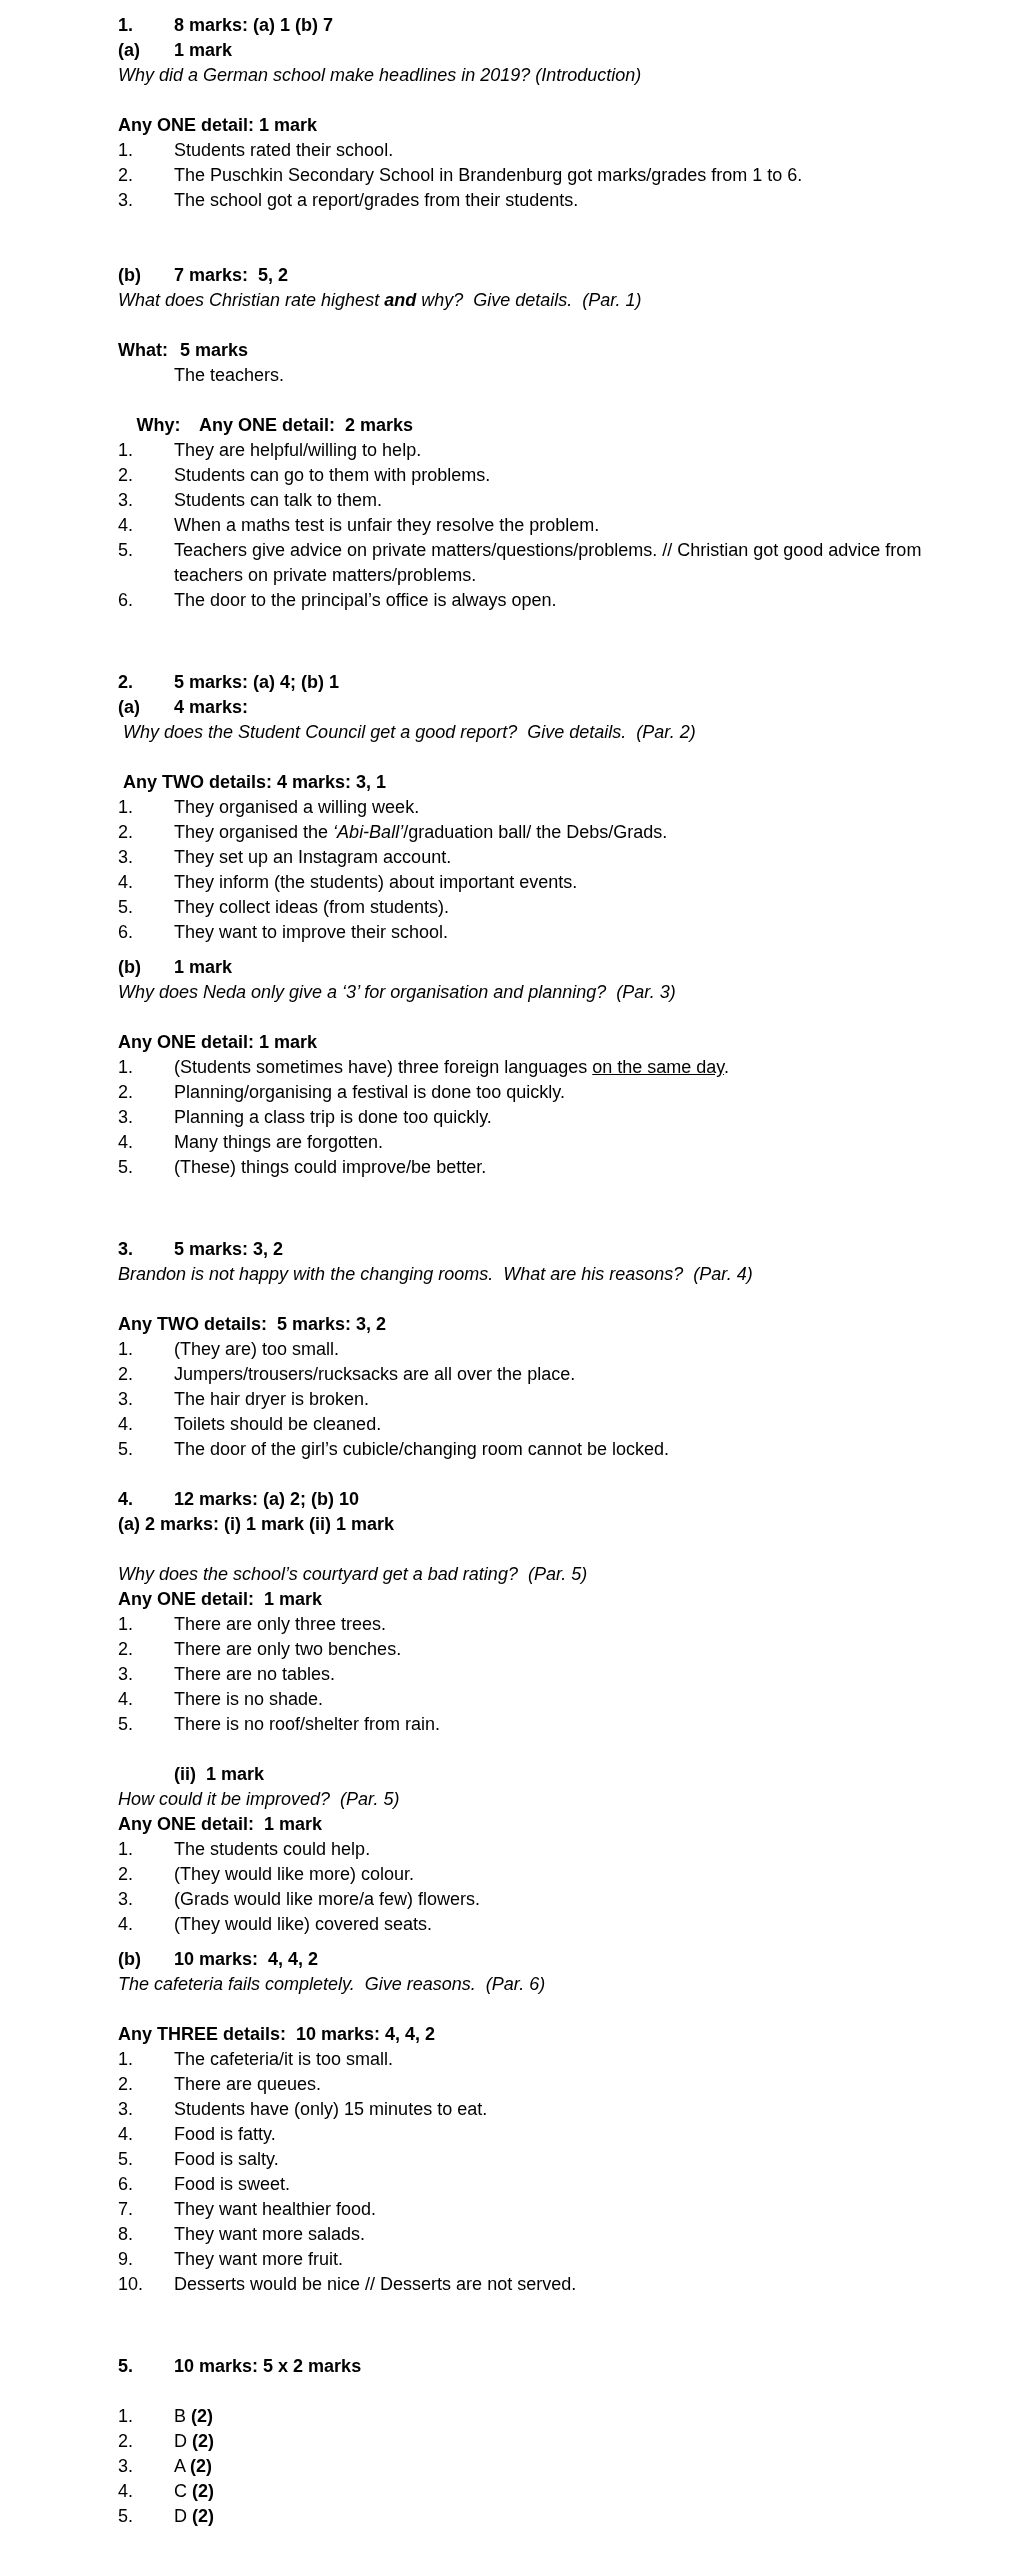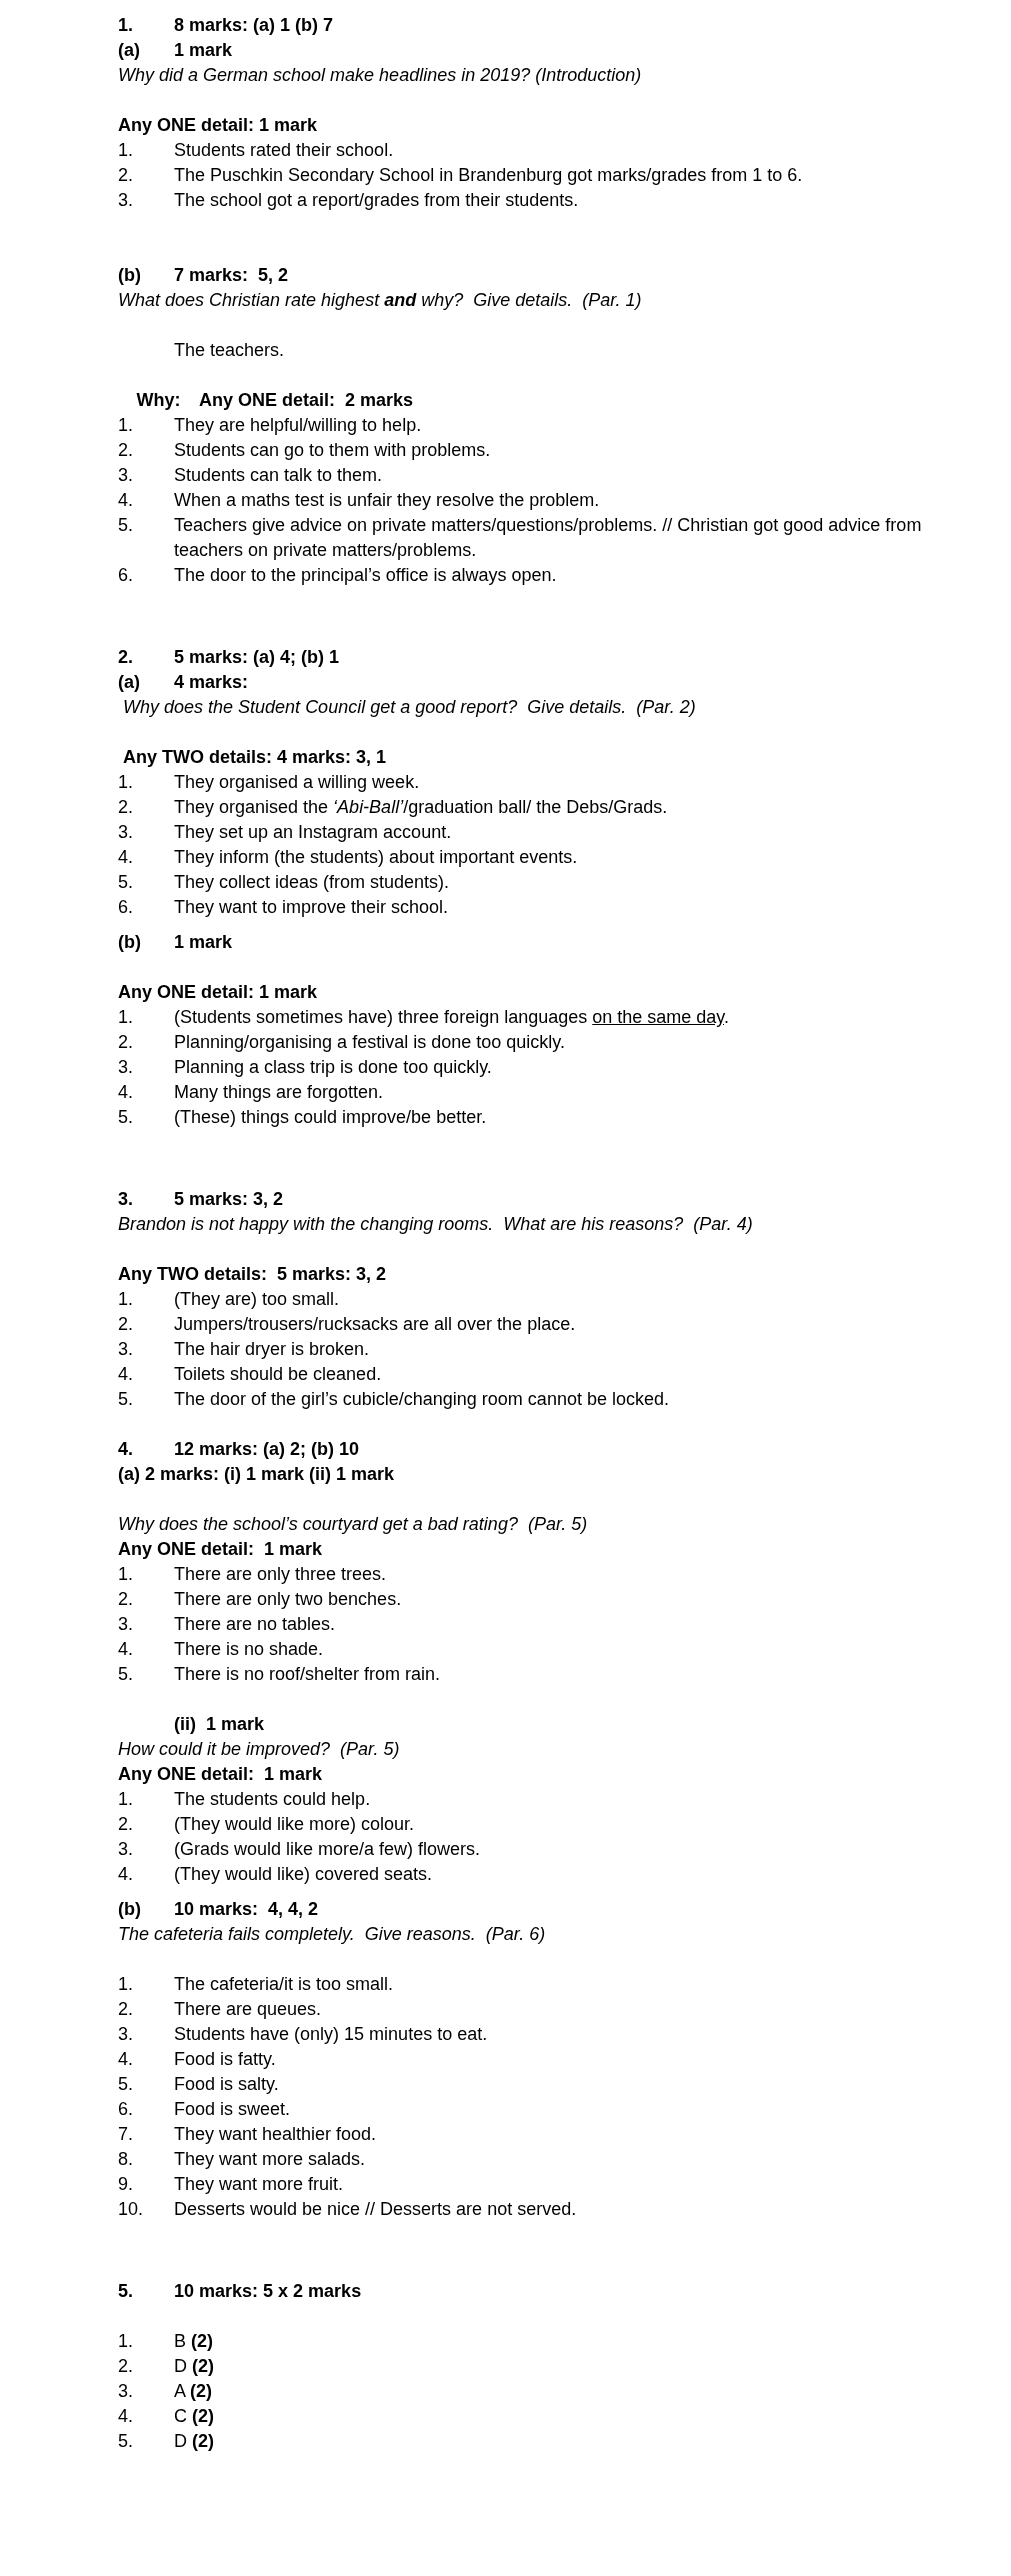--- a/index.html
+++ b/index.html
@@ -45,20 +45,21 @@
     <div class="line row i"><span class="content">Why did a German school make headlines in 2019? (Introduction)</span></div>
     <div class="gap" style="height: 25px;"></div>
     <div class="line row b"><span class="content">Any ONE detail: 1 mark</span></div>
     <div class="line row"><span class="num">1.</span><span class="content">Students rated their school.</span></div>
     <div class="line row"><span class="num">2.</span><span class="content">The Puschkin Secondary School in Brandenburg got marks/grades from 1 to 6.</span></div>
     <div class="line row"><span class="num">3.</span><span class="content">The school got a report/grades from their students.</span></div>
     <div class="gap" style="height: 50px;"></div>
     <div class="line row b"><span class="num">(b)</span><span class="content">7 marks:  5, 2</span></div>
     <div class="line row i"><span class="content"><span class="">What does Christian rate highest </span><span class="b ">and</span><span class=""> why?  Give details.  (Par. 1)</span></span></div>
     <div class="gap" style="height: 25px;"></div>
+    <div class="line row b"><span class="num" style="flex-basis: 62px;">What:</span><span class="content">5 marks</span></div>
     <div class="line row" style="padding-left: 56px;"><span class="content">The teachers.</span></div>
     <div class="gap" style="height: 25px;"></div>
     <div class="line row b"><span class="num" style="flex-basis: 81px; text-align: center;">Why:</span><span class="content">Any ONE detail:  2 marks</span></div>
     <div class="line row"><span class="num">1.</span><span class="content">They are helpful/willing to help.</span></div>
     <div class="line row"><span class="num">2.</span><span class="content">Students can go to them with problems.</span></div>
     <div class="line row"><span class="num">3.</span><span class="content">Students can talk to them.</span></div>
     <div class="line row"><span class="num">4.</span><span class="content">When a maths test is unfair they resolve the problem.</span></div>
     <div class="line row"><span class="num">5.</span><span class="content">Teachers give advice on private matters/questions/problems. // Christian got good advice from teachers on private matters/problems.</span></div>
     <div class="line row"><span class="num">6.</span><span class="content">The door to the principal’s office is always open.</span></div>
     <div class="gap" style="height: 57px;"></div>
@@ -68,20 +69,21 @@
     <div class="gap" style="height: 25px;"></div>
     <div class="line row b"><span class="content"> Any TWO details: 4 marks: 3, 1</span></div>
     <div class="line row"><span class="num">1.</span><span class="content">They organised a willing week.</span></div>
     <div class="line row"><span class="num">2.</span><span class="content"><span class="">They organised the </span><span class="i ">‘Abi-Ball’</span><span class="">/graduation ball/ the Debs/Grads.</span></span></div>
     <div class="line row"><span class="num">3.</span><span class="content">They set up an Instagram account.</span></div>
     <div class="line row"><span class="num">4.</span><span class="content">They inform (the students) about important events.</span></div>
     <div class="line row"><span class="num">5.</span><span class="content">They collect ideas (from students).</span></div>
     <div class="line row"><span class="num">6.</span><span class="content">They want to improve their school.</span></div>
     <div class="gap" style="height: 10px;"></div>
     <div class="line row b"><span class="num">(b)</span><span class="content">1 mark</span></div>
+    <div class="line row i"><span class="content">Why does Neda only give a ‘3’ for organisation and planning?  (Par. 3)</span></div>
     <div class="gap" style="height: 25px;"></div>
     <div class="line row b"><span class="content">Any ONE detail: 1 mark</span></div>
     <div class="line row"><span class="num">1.</span><span class="content"><span class="">(Students sometimes have) three foreign languages </span><span class="u">on the same day</span><span class="">.</span></span></div>
     <div class="line row"><span class="num">2.</span><span class="content">Planning/organising a festival is done too quickly.</span></div>
     <div class="line row"><span class="num">3.</span><span class="content">Planning a class trip is done too quickly.</span></div>
     <div class="line row"><span class="num">4.</span><span class="content">Many things are forgotten.</span></div>
     <div class="line row"><span class="num">5.</span><span class="content">(These) things could improve/be better.</span></div>
     <div class="gap" style="height: 57px;"></div>
     <div class="line row b"><span class="num">3.</span><span class="content">5 marks: 3, 2</span></div>
     <div class="line row i"><span class="content">Brandon is not happy with the changing rooms.  What are his reasons?  (Par. 4)</span></div>
@@ -108,20 +110,21 @@
     <div class="line row i"><span class="content">How could it be improved?  (Par. 5)</span></div>
     <div class="line row b"><span class="content">Any ONE detail:  1 mark</span></div>
     <div class="line row"><span class="num">1.</span><span class="content">The students could help.</span></div>
     <div class="line row"><span class="num">2.</span><span class="content">(They would like more) colour.</span></div>
     <div class="line row"><span class="num">3.</span><span class="content">(Grads would like more/a few) flowers.</span></div>
     <div class="line row"><span class="num">4.</span><span class="content">(They would like) covered seats.</span></div>
     <div class="gap" style="height: 10px;"></div>
     <div class="line row b"><span class="num">(b)</span><span class="content">10 marks:  4, 4, 2</span></div>
     <div class="line row i"><span class="content">The cafeteria fails completely.  Give reasons.  (Par. 6)</span></div>
     <div class="gap" style="height: 25px;"></div>
+    <div class="line row b"><span class="content">Any THREE details:  10 marks: 4, 4, 2</span></div>
     <div class="line row"><span class="num">1.</span><span class="content">The cafeteria/it is too small.</span></div>
     <div class="line row"><span class="num">2.</span><span class="content">There are queues.</span></div>
     <div class="line row"><span class="num">3.</span><span class="content">Students have (only) 15 minutes to eat.</span></div>
     <div class="line row"><span class="num">4.</span><span class="content">Food is fatty.</span></div>
     <div class="line row"><span class="num">5.</span><span class="content">Food is salty.</span></div>
     <div class="line row"><span class="num">6.</span><span class="content">Food is sweet.</span></div>
     <div class="line row"><span class="num">7.</span><span class="content">They want healthier food.</span></div>
     <div class="line row"><span class="num">8.</span><span class="content">They want more salads.</span></div>
     <div class="line row"><span class="num">9.</span><span class="content">They want more fruit.</span></div>
     <div class="line row"><span class="num">10.</span><span class="content">Desserts would be nice // Desserts are not served.</span></div>

